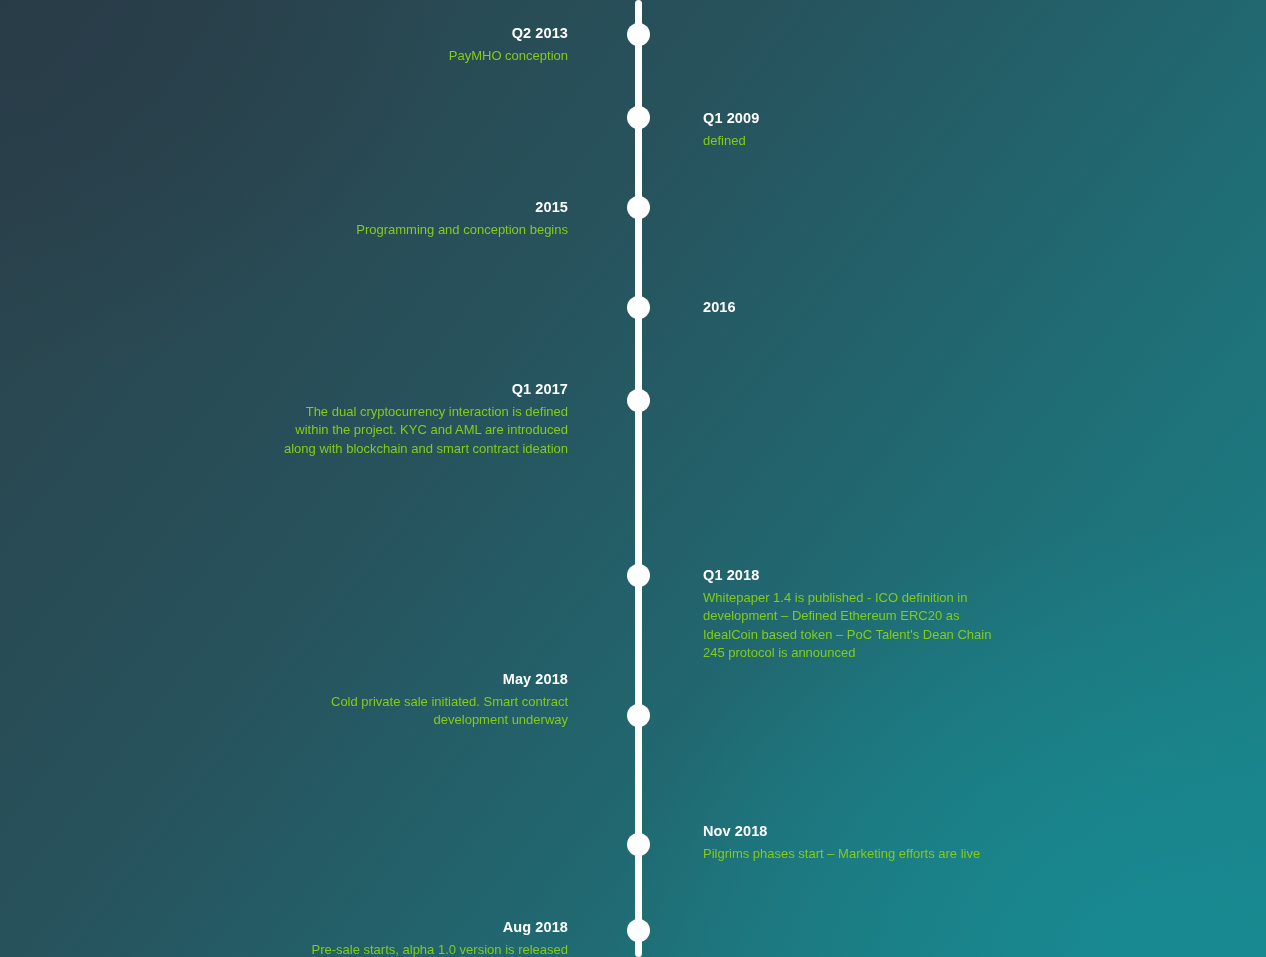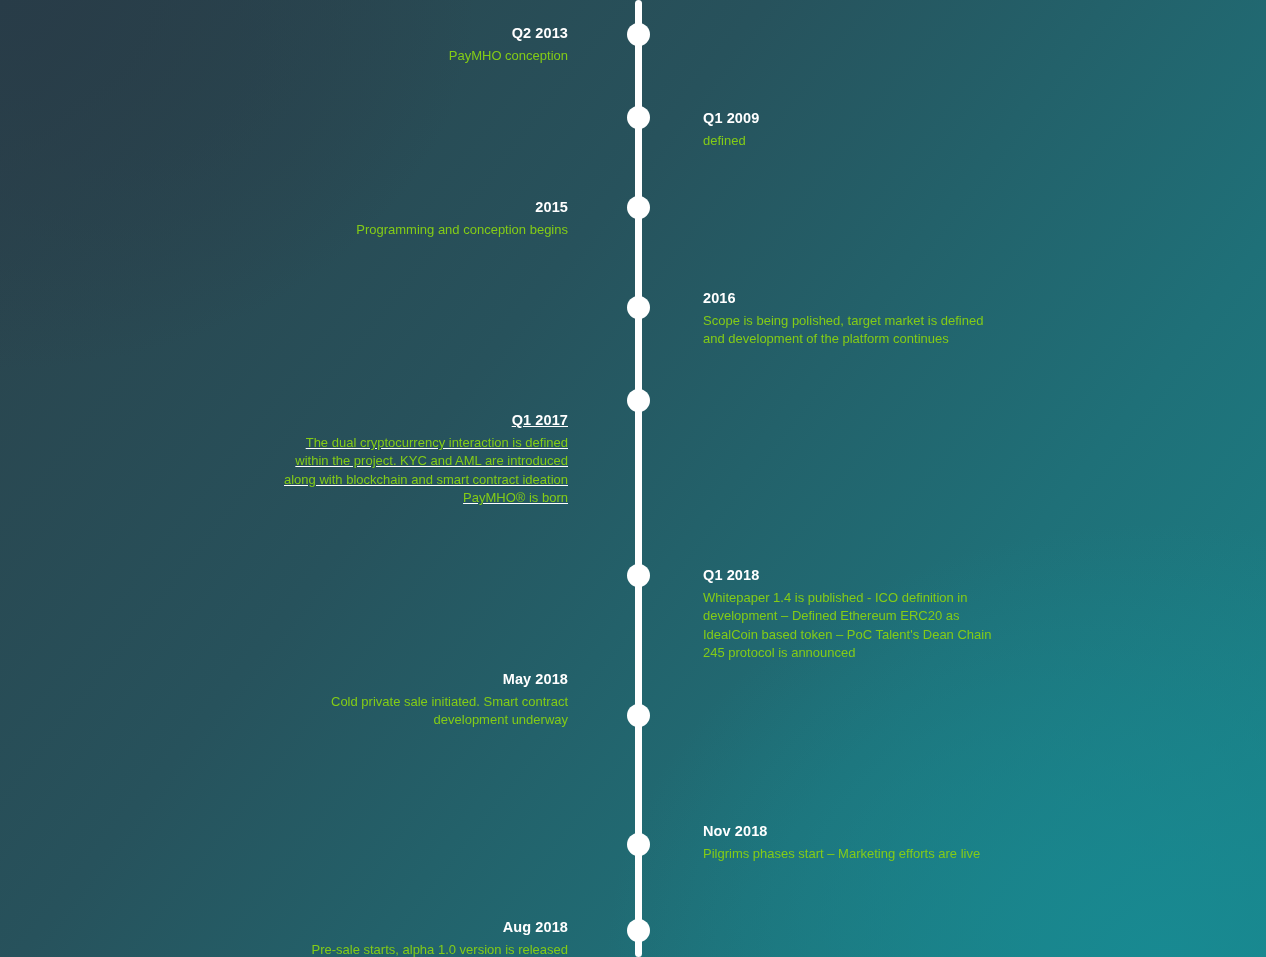--- a/index.html
+++ b/index.html
@@ -121,37 +121,32 @@
         <div class="milestone-dot" style="top: 196px;"></div>
         <div class="milestone-body" style="top: 198px;">
           <div class="milestone-title">2015</div>
           <div class="milestone-desc">
             <p>Programming and conception begins</p>
           </div>
         </div>
       </div>
       <div class="milestone side-right">
         <div class="milestone-dot" style="top: 296px;"></div>
-        <div class="milestone-body" style="top: 289px;">
+        <div class="milestone-body" style="top: 298px;">
           <div class="milestone-title">2016</div>
-          <div class="milestone-desc">
-            <p>Scope is being polished, target market is defined</p>
-            <p>and development of the platform continues</p>
-          </div>
         </div>
       </div>
       <div class="milestone side-left">
         <div class="milestone-dot" style="top: 389px;"></div>
-        <div class="milestone-body" style="top: 411px; text-decoration: underline;">
+        <div class="milestone-body" style="top: 380px;">
           <div class="milestone-title">Q1 2017</div>
           <div class="milestone-desc">
             <p>The dual cryptocurrency interaction is defined</p>
             <p>within the project. KYC and AML are introduced</p>
             <p>along with blockchain and smart contract ideation</p>
-            <p>PayMHO® is born</p>
           </div>
         </div>
       </div>
       <div class="milestone side-right">
         <div class="milestone-dot" style="top: 564px;"></div>
         <div class="milestone-body" style="top: 566px;">
           <div class="milestone-title">Q1 2018</div>
           <div class="milestone-desc">
             <p>Whitepaper 1.4 is published - ICO definition in</p>
             <p>development – Defined Ethereum ERC20 as</p>

